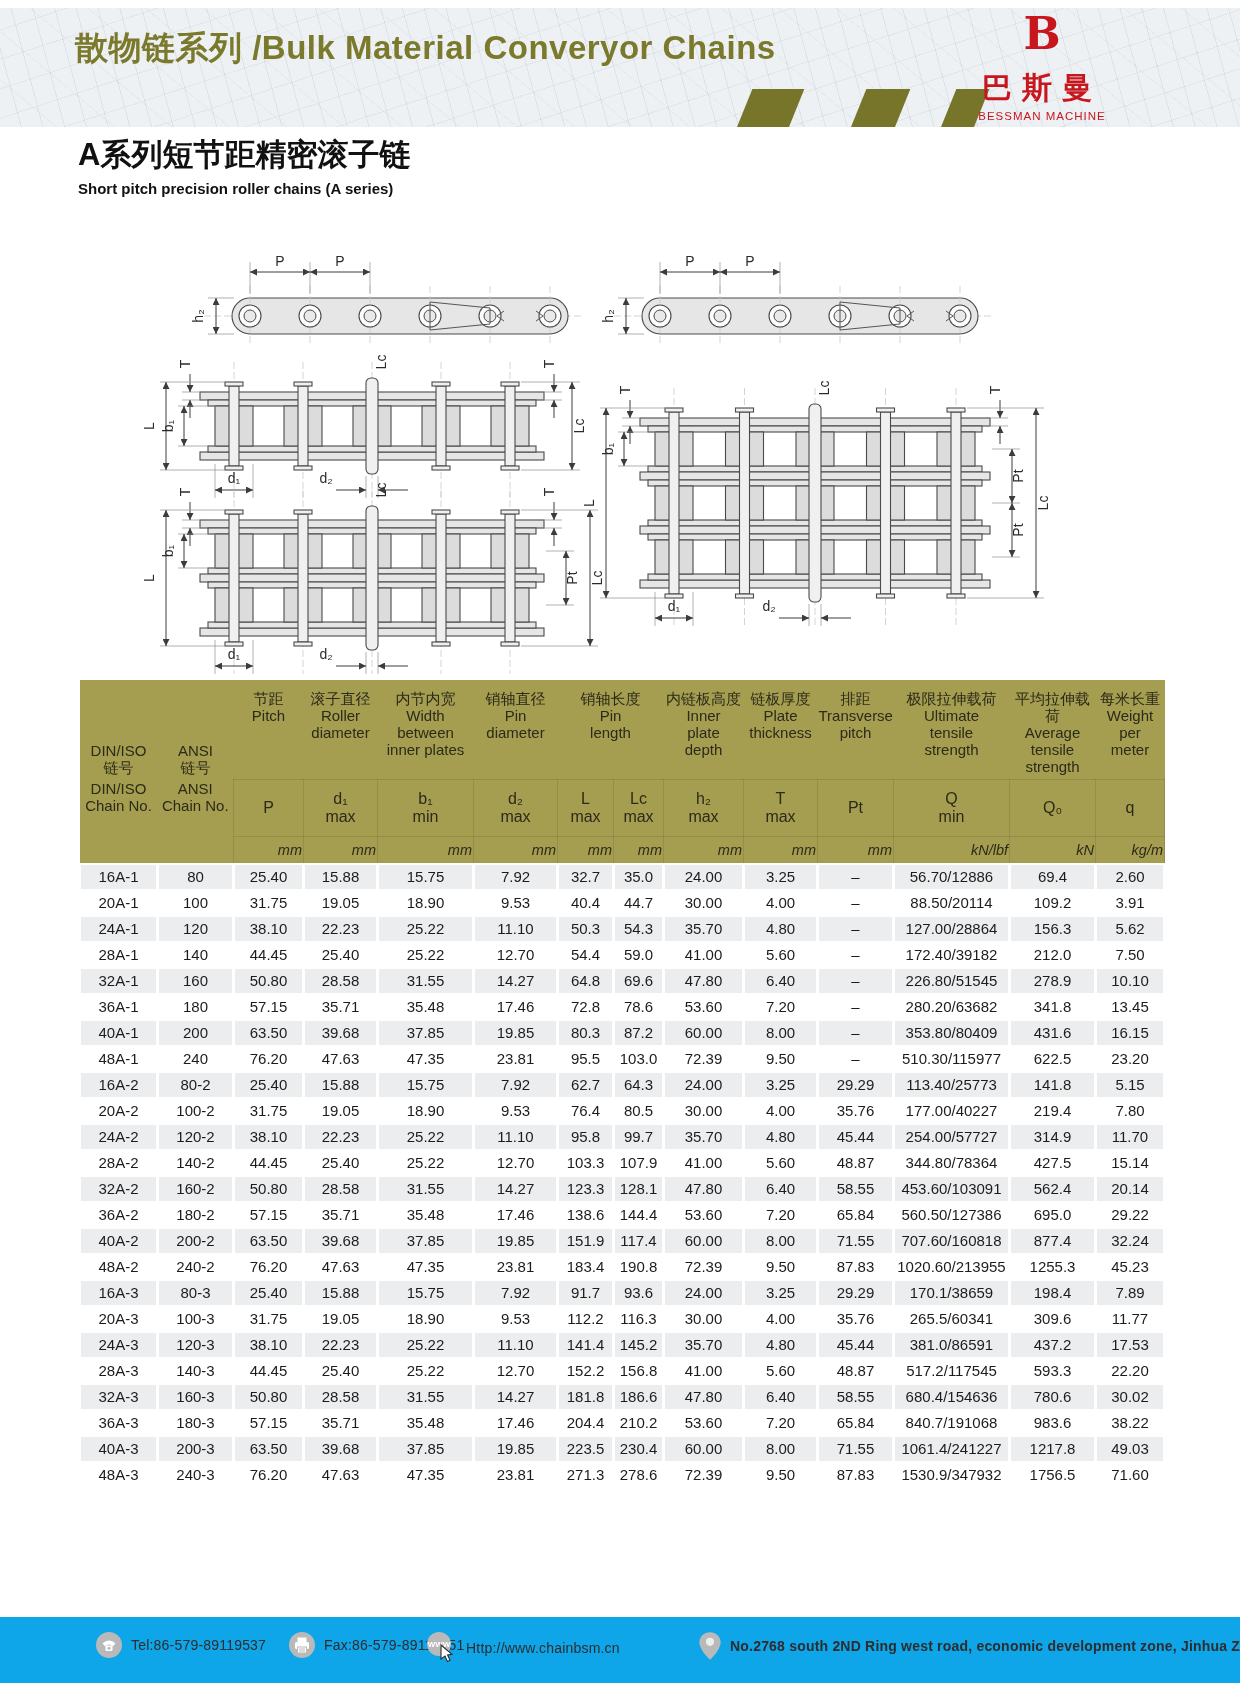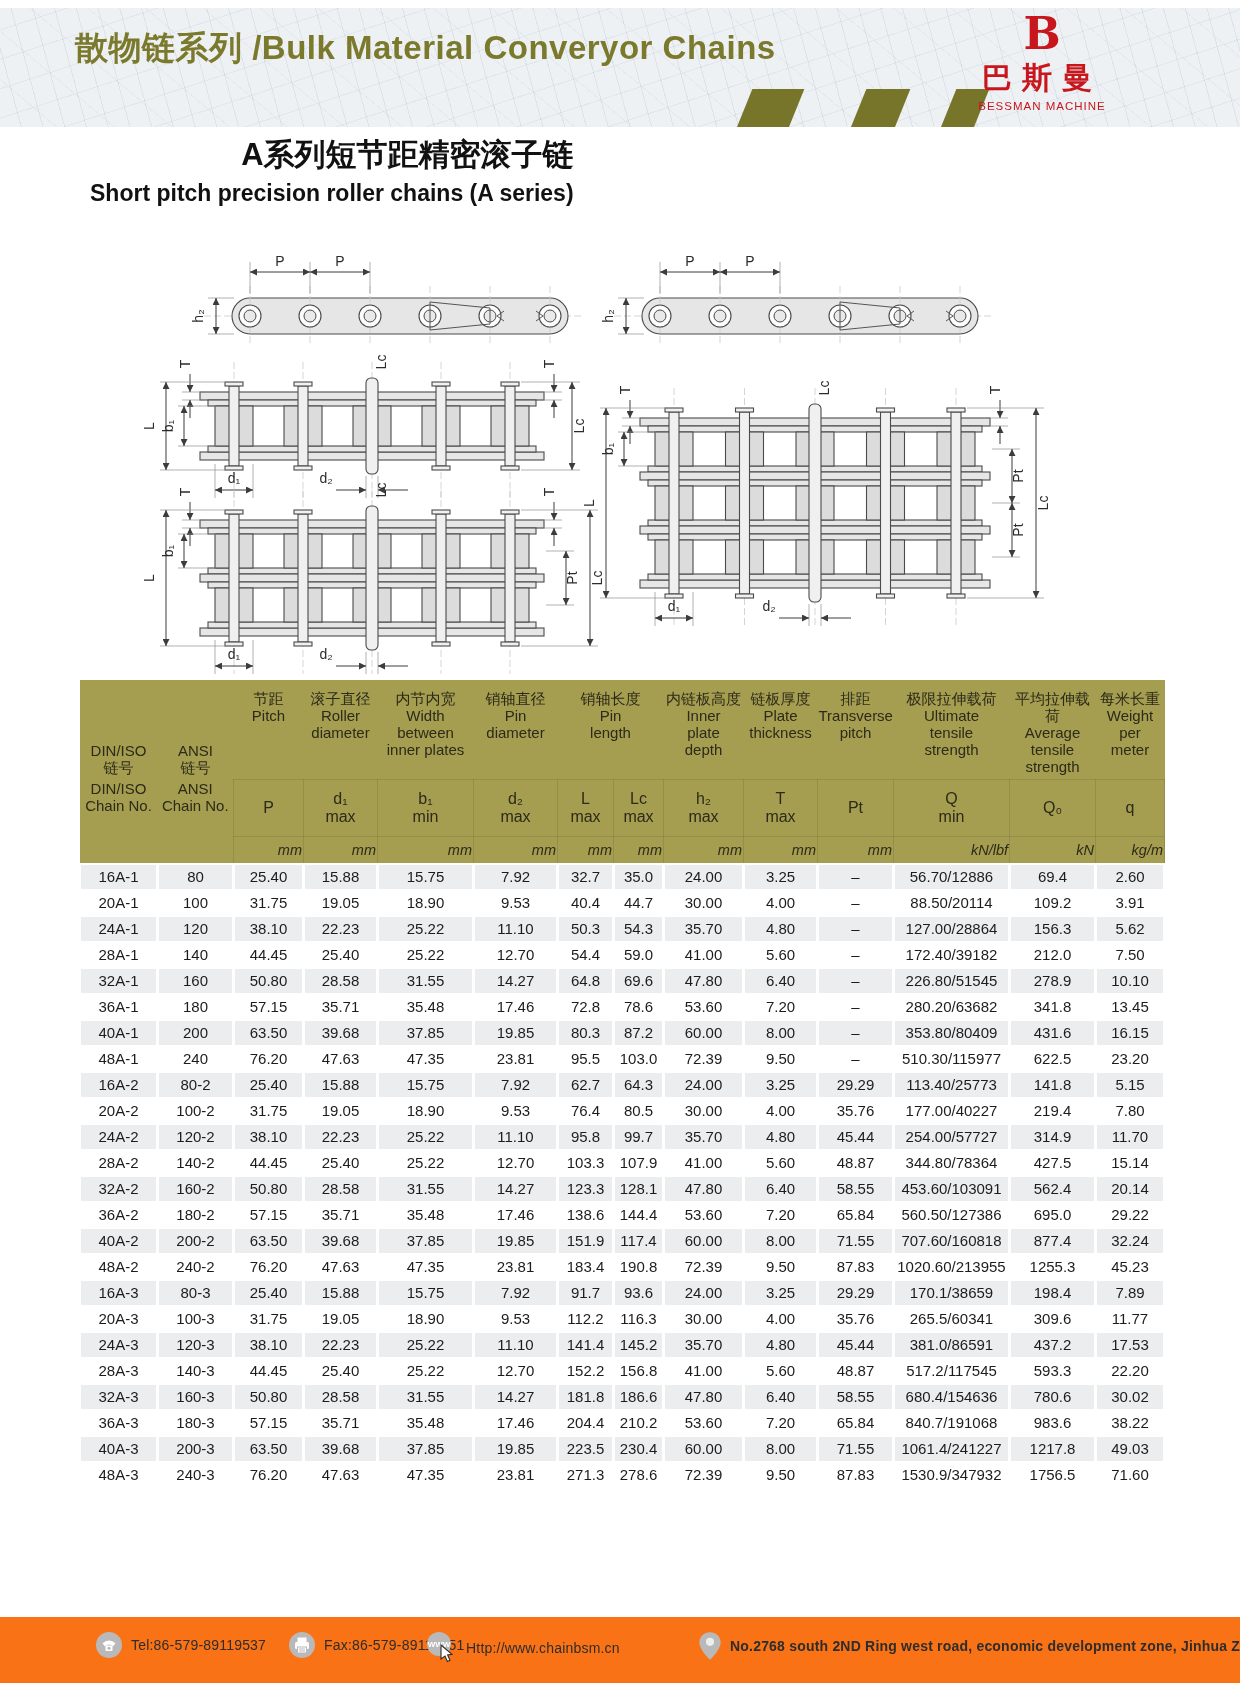--- a/index.html
+++ b/index.html
@@ -15,27 +15,27 @@
       repeating-linear-gradient(-18deg, transparent 0 27px, rgba(120,140,175,.11) 27px 28px),
       repeating-linear-gradient(40deg, transparent 0 36px, rgba(120,140,175,.08) 36px 37px);}
   .series-title{position:absolute;left:75px;top:26px;font-size:33px;font-weight:bold;color:#7b792b;letter-spacing:.5px;}
   .olive-bar{position:absolute;left:0;top:89px;width:716px;height:38px;background:#77752a;
     clip-path:polygon(0 0,716px 0,694px 100%,0 100%);}
   .olive-bar span{position:absolute;left:78px;top:5px;font-size:23px;color:#fff;letter-spacing:.5px;}
   .stripe{position:absolute;top:89px;height:38px;background:#77752a;transform:skewX(-22deg);transform-origin:bottom left;}
   .s1{left:737px;width:52px;} .s2{left:851px;width:44px;} .s3{left:941px;width:33px;}
   .logo{position:absolute;right:108px;top:12px;text-align:center;color:#c8161d;width:180px;}
   .logo .b{font-family:"DejaVu Serif","Liberation Serif",serif;font-size:44px;font-weight:bold;line-height:1;}
-  .logo .cn{font-size:30px;font-weight:bold;letter-spacing:10px;margin-top:2px;white-space:nowrap;}
+  .logo .cn{font-size:30px;font-weight:bold;letter-spacing:10px;margin-top:12px;white-space:nowrap;}
   .logo .en{font-size:11.5px;letter-spacing:1px;margin-top:1px;}
 
   
   .title-block{position:absolute;left:78px;top:134px;}
   .title-cn{font-size:31px;font-weight:bold;color:#111;text-align:right;}
-  .title-en{font-size:23px;font-weight:bold;color:#111;margin-top:4px;margin-left:12px;}
+  .title-en{font-size:15px;font-weight:bold;color:#111;margin-top:4px;}
 
   
   .diagrams{position:absolute;left:60px;top:232px;width:1120px;height:448px;}
   .ext{stroke:#8f8f8f;stroke-width:.7;}
   .dim{stroke:#3c3c3c;stroke-width:1;}
   .cl{stroke:#c6cacd;stroke-width:.8;stroke-dasharray:7 3;}
   .pl{fill:#e6e6e6;stroke:#4a4a4a;stroke-width:1.1;}
   .roll{fill:#dcdcdc;stroke:#4a4a4a;stroke-width:1.1;}
   .pin{fill:#f0f0f0;stroke:#4a4a4a;stroke-width:1.1;}
   .wh{fill:#fdfdfd;stroke:#4a4a4a;stroke-width:1.1;}
@@ -52,21 +52,21 @@
   .ch.first{vertical-align:bottom;padding-bottom:2px;}
   .chsub{font-size:15px;line-height:1.15;white-space:pre-line;text-align:center;vertical-align:top;}
   .sym{font-size:16px;line-height:1.1;white-space:pre-line;text-align:center;vertical-align:middle;height:54px;
        border:1px solid rgba(60,60,30,.16);}
   .unit{font-size:14.5px;text-align:right;height:24px;vertical-align:middle;border:1px solid rgba(60,60,30,.16);font-style:italic;}
   tbody td{font-size:15px;text-align:center;height:26px;padding:0;
        border-top:2px solid #fff;border-bottom:2px solid #fff;border-left:3px solid #fff;border-right:3px solid #fff;box-sizing:border-box;}
   tbody tr.alt{background:#ebedee;}
 
   
-  .footer{position:absolute;left:0;bottom:0;width:1240px;height:66px;background:#f97316;}
+  .footer{position:absolute;left:0;bottom:0;width:1240px;height:66px;background:#0ea5e9;}
   .f-item{position:absolute;top:14px;display:flex;align-items:center;gap:8px;font-size:14px;color:#2d2d2d;}
   .f-item .txt{white-space:nowrap;letter-spacing:.2px;}
   .ficon{flex:0 0 auto;}
 </style>
 </head>
 <body>
 
 <div class="page">
 
   <header class="banner">

